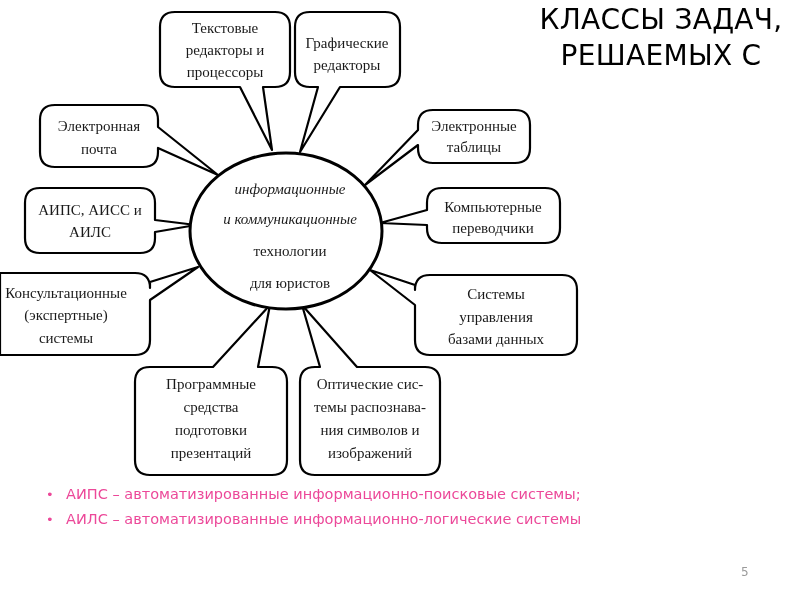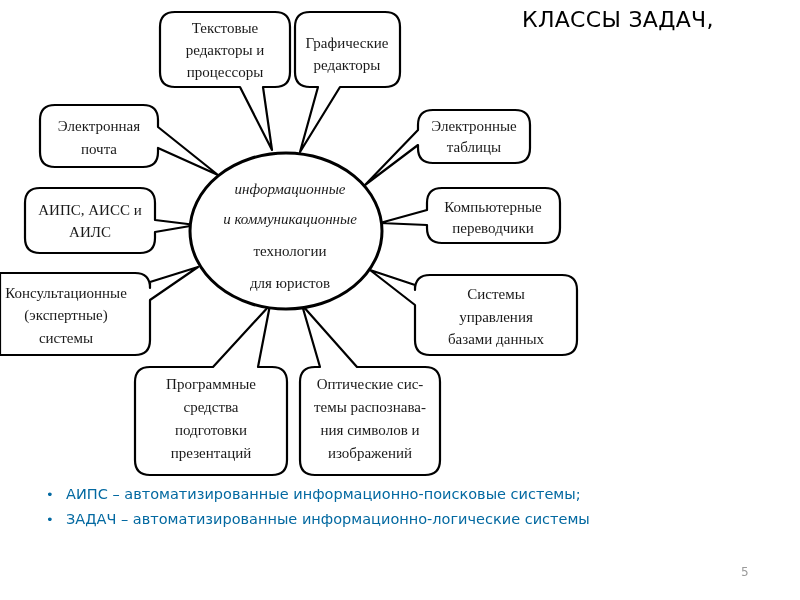--- a/index.html
+++ b/index.html
@@ -5,26 +5,26 @@
   html, body { margin: 0; padding: 0; background: #ffffff; }
   body { width: 800px; height: 600px; position: relative; overflow: hidden; font-family: "DejaVu Sans", sans-serif; }
   #diagram { position: absolute; left: 0; top: 0; width: 800px; height: 480px; }
   .box { fill: #ffffff; stroke: #000; stroke-width: 2.2; stroke-linejoin: round; }
   .ell { fill: #ffffff; stroke: #000; stroke-width: 3; }
   .btxt { font-family: "Liberation Serif", serif; font-size: 15px; fill: #1a1a1a; text-anchor: middle; }
   .ctxt { font-family: "Liberation Serif", serif; font-size: 15px; fill: #1a1a1a; text-anchor: middle; }
   .ctxt.it { font-style: italic; }
   .title {
     position: absolute; left: 522px; top: 2px; width: 278px;
-    font-family: "DejaVu Sans", sans-serif; font-size: 22px; line-height: 36px;
-    text-align: left; color: #000; letter-spacing: 0.3px;
+    font-family: "DejaVu Sans", sans-serif; font-size: 28px; line-height: 36px;
+    text-align: center; color: #000; letter-spacing: 0.3px;
   }
   .title div { white-space: nowrap; }
   .bullets { position: absolute; left: 46px; top: 482px; margin: 0; padding: 0; list-style: none; }
-  .bullets li { font-family: "DejaVu Sans", sans-serif; font-size: 14.5px; line-height: 25px; color: #0369a1; white-space: nowrap; }
+  .bullets li { font-family: "DejaVu Sans", sans-serif; font-size: 14.5px; line-height: 25px; color: #ec4899; white-space: nowrap; }
   .bullets li .dot { display: inline-block; width: 20px; font-size: 13px; }
   .pagenum { position: absolute; left: 741px; top: 565px; font-family: "DejaVu Sans", sans-serif; font-size: 12px; color: #9a9a9a; }
 </style>
 </head>
 <body>
 
 <svg id="diagram" viewBox="0 0 800 480" xmlns="http://www.w3.org/2000/svg">
 
   <path class="box" d="M175,12 H275 Q290,12 290,27 V72 Q290,87 275,87 H263 L272,150 L240,87 H175 Q160,87 160,72 V27 Q160,12 175,12 Z"></path>
 
@@ -97,20 +97,21 @@
   <g>
     <text class="btxt" x="370" y="389">Оптические сис-</text>
     <text class="btxt" x="370" y="412">темы распознава-</text>
     <text class="btxt" x="370" y="435">ния символов и</text>
     <text class="btxt" x="370" y="458">изображений</text>
   </g>
 </svg>
 
 <div class="title">
   <div>КЛАССЫ ЗАДАЧ,</div>
+  <div>РЕШАЕМЫХ С</div>
 </div>
 
 <ul class="bullets">
   <li><span class="dot">•</span><span>АИПС – автоматизированные информационно-поисковые системы;</span></li>
-  <li><span class="dot">•</span><span>ЗАДАЧ – автоматизированные информационно-логические системы</span></li>
+  <li><span class="dot">•</span><span>АИЛС – автоматизированные информационно-логические системы</span></li>
 </ul>
 
 <div class="pagenum">5</div>
 
 </body></html>

